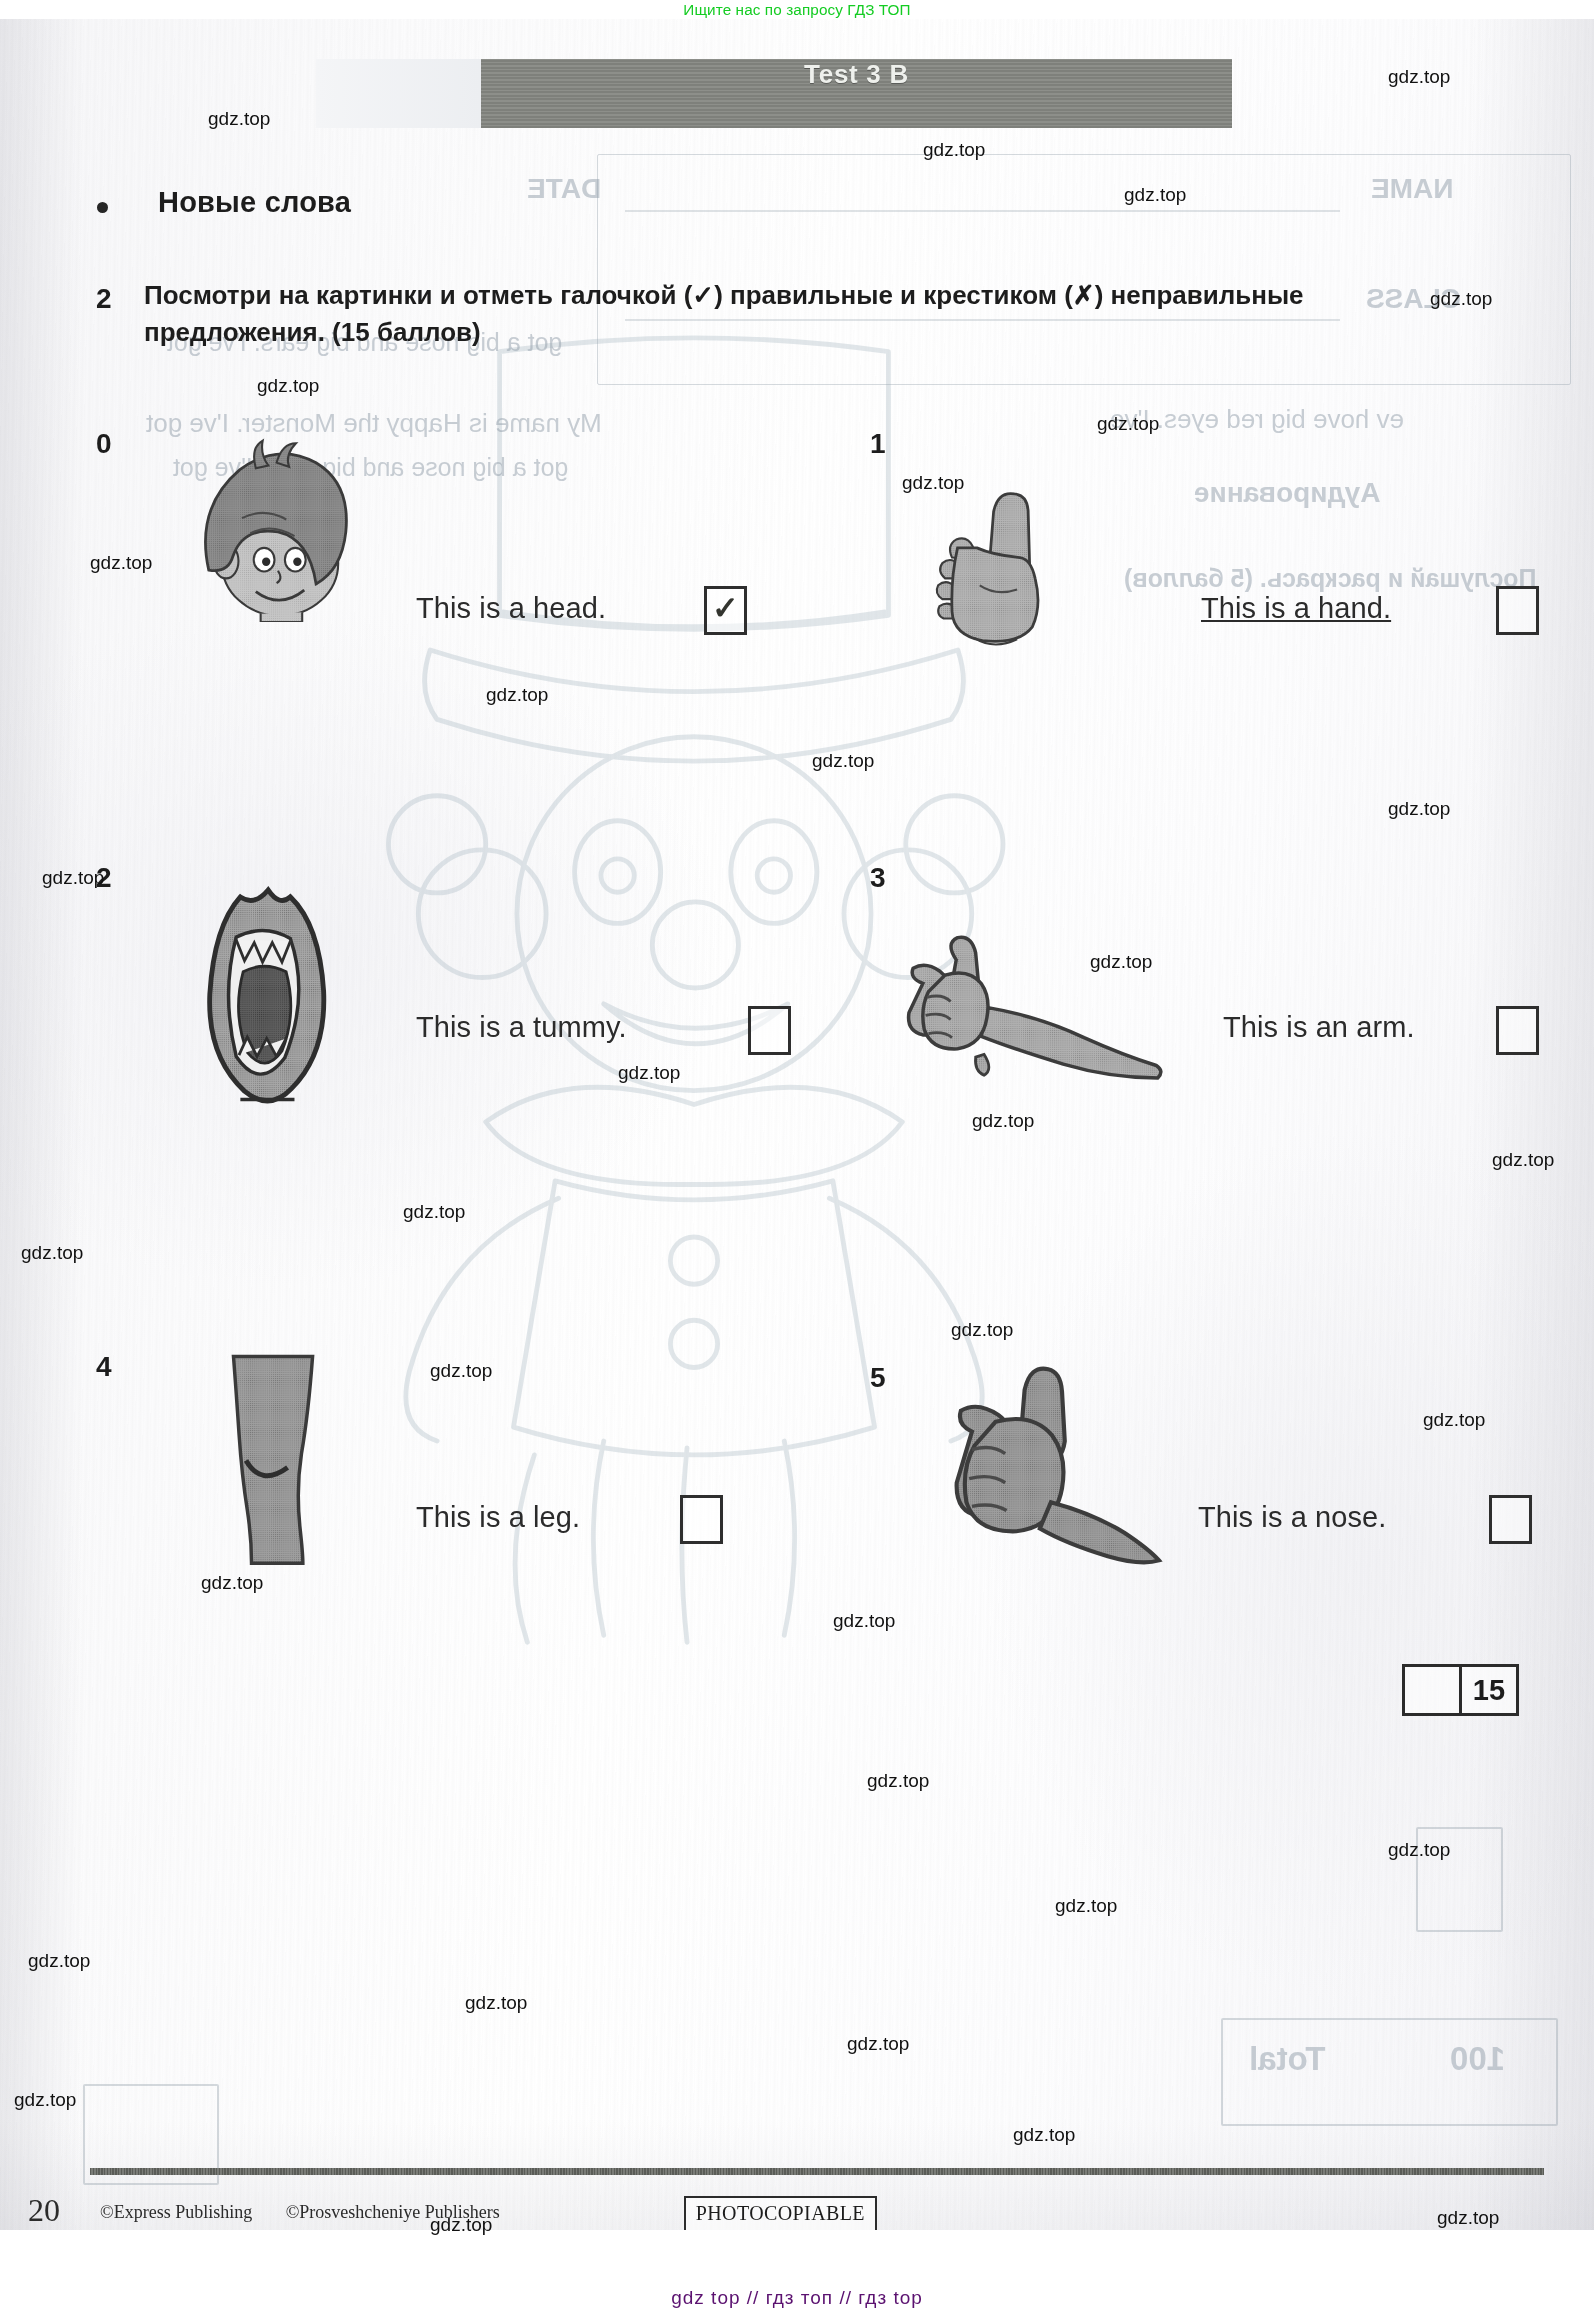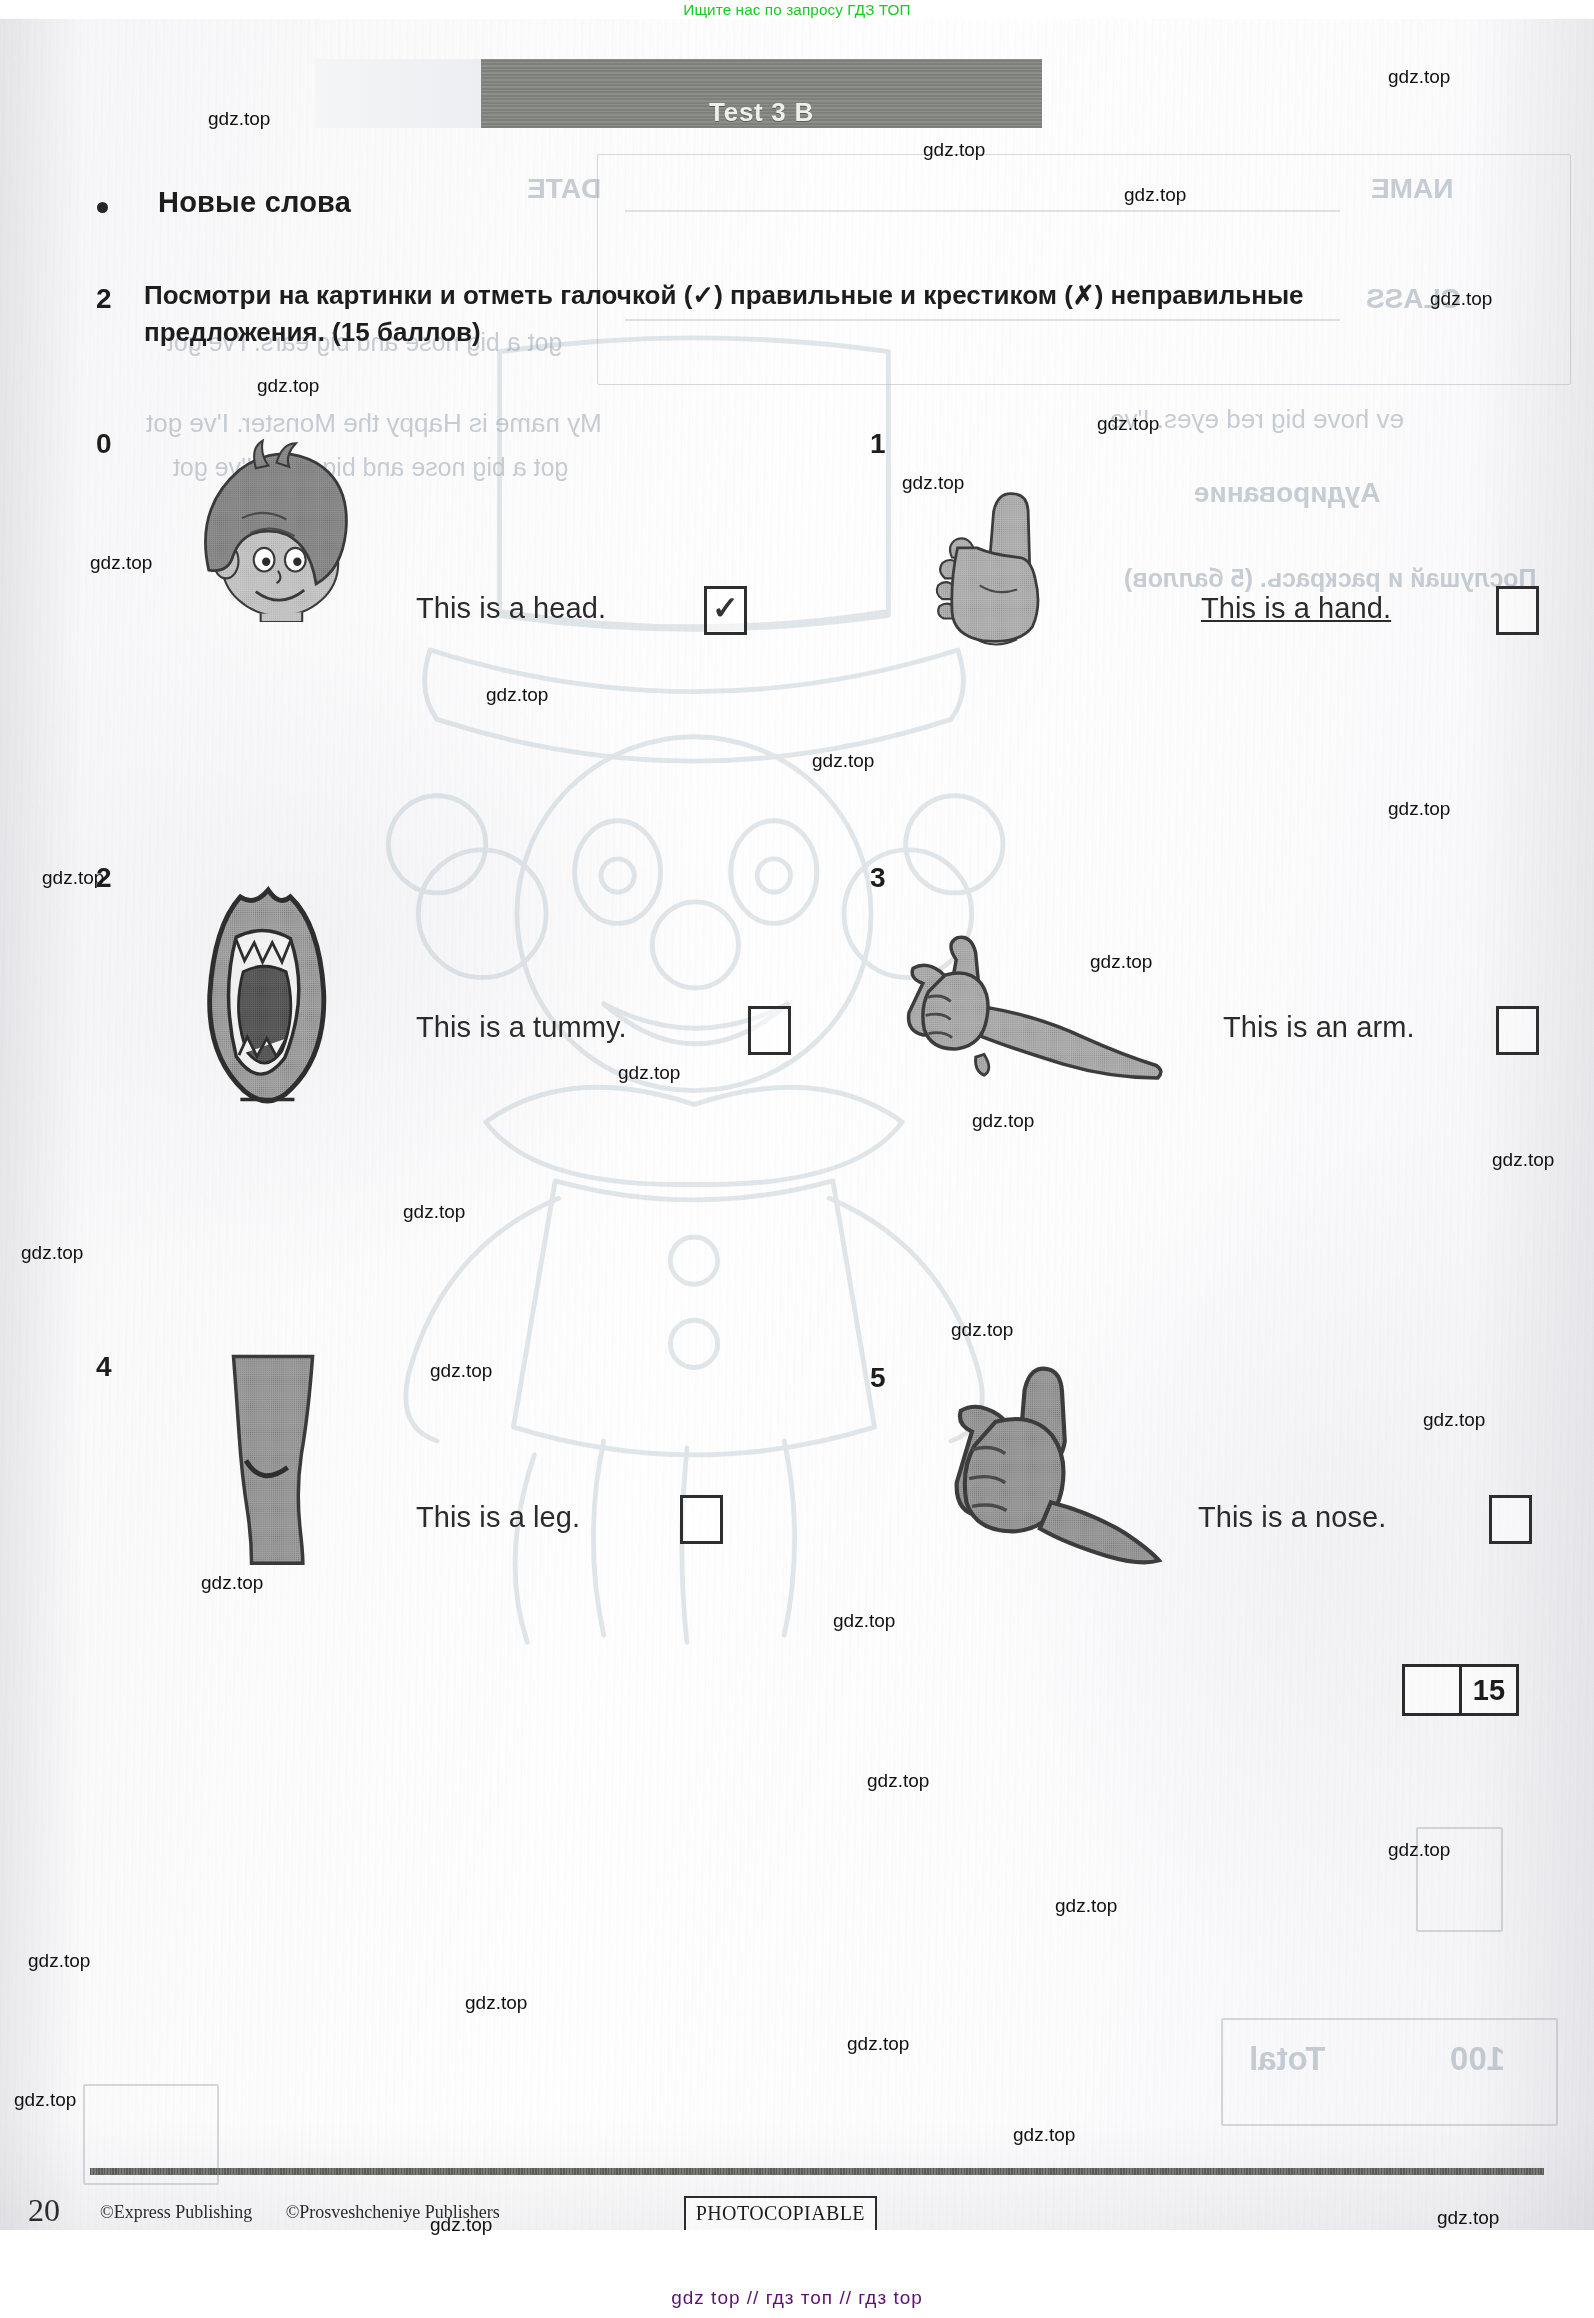--- a/index.html
+++ b/index.html
@@ -38,23 +38,23 @@
 
   
   #botband{
     position:absolute;left:0;bottom:0;width:1594px;height:42px;background:#fff;
     display:flex;align-items:center;justify-content:center;z-index:40;
   }
   #botband .pw{color:#5b1270;font-size:19px;letter-spacing:1px;}
 
   
   #testbar{
-    position:absolute;left:481px;top:40px;width:561px;height:69px;
+    position:absolute;left:481px;top:40px;width:751px;height:69px;
     background:repeating-linear-gradient(0deg,#7e807b 0px,#7e807b 0.7px,#8d8f8a 0.7px,#8d8f8a 1.4px);
-    display:flex;align-items:flex-end;justify-content:center;z-index:12;
+    display:flex;align-items:flex-start;justify-content:center;z-index:12;
   }
   #testbar .t{color:#eef0ec;font-size:26px;font-weight:bold;letter-spacing:0.7px;
      text-shadow:0 0.7px 0 rgba(0,0,0,.35);}
   
   #barleft{position:absolute;left:316px;top:40px;width:165px;height:69px;
      background:linear-gradient(90deg,#f4f5f7,#eceef1);z-index:11;}
   .ghostbox{position:absolute;z-index:4;pointer-events:none;
      border:1.4px solid rgba(150,162,172,.40);border-radius:2.1px;}
   .ghostline{position:absolute;z-index:4;pointer-events:none;
      background:rgba(150,162,172,.30);height:1.4px;}

